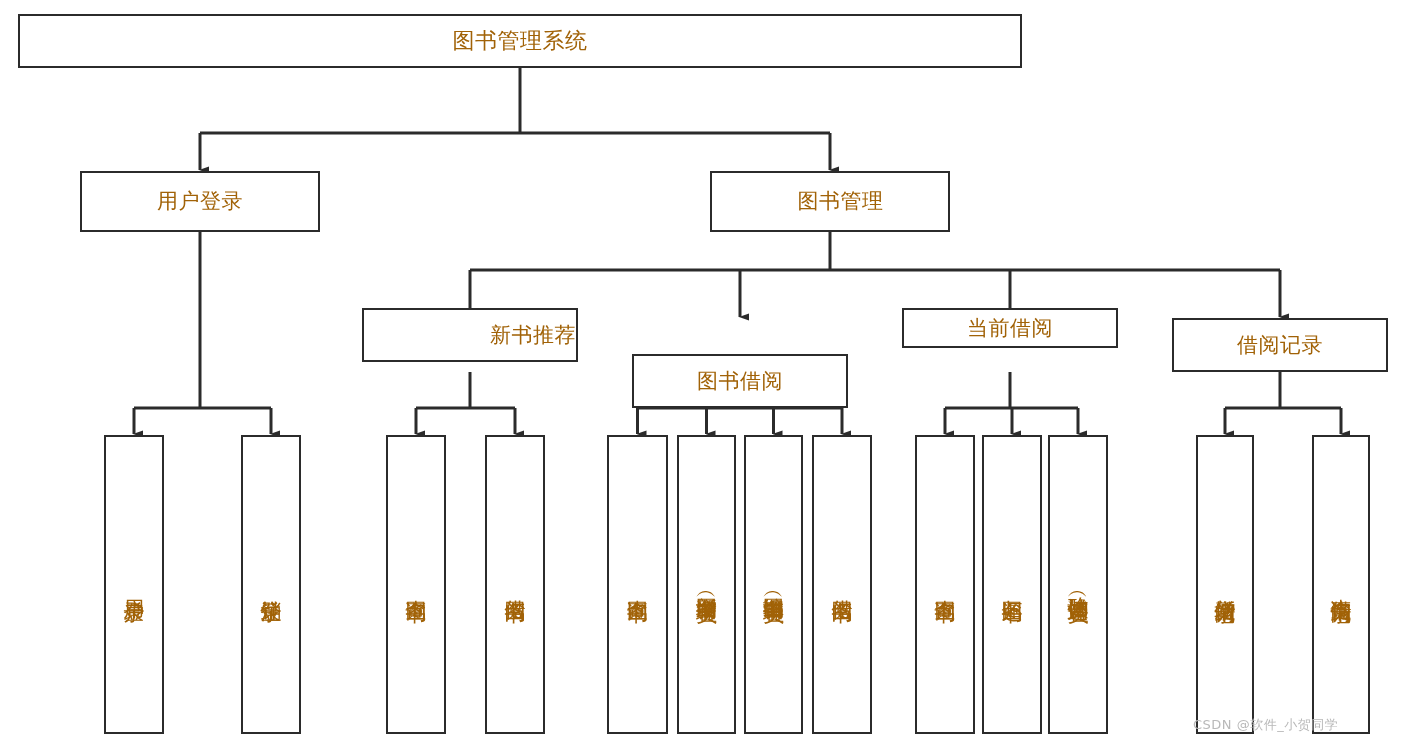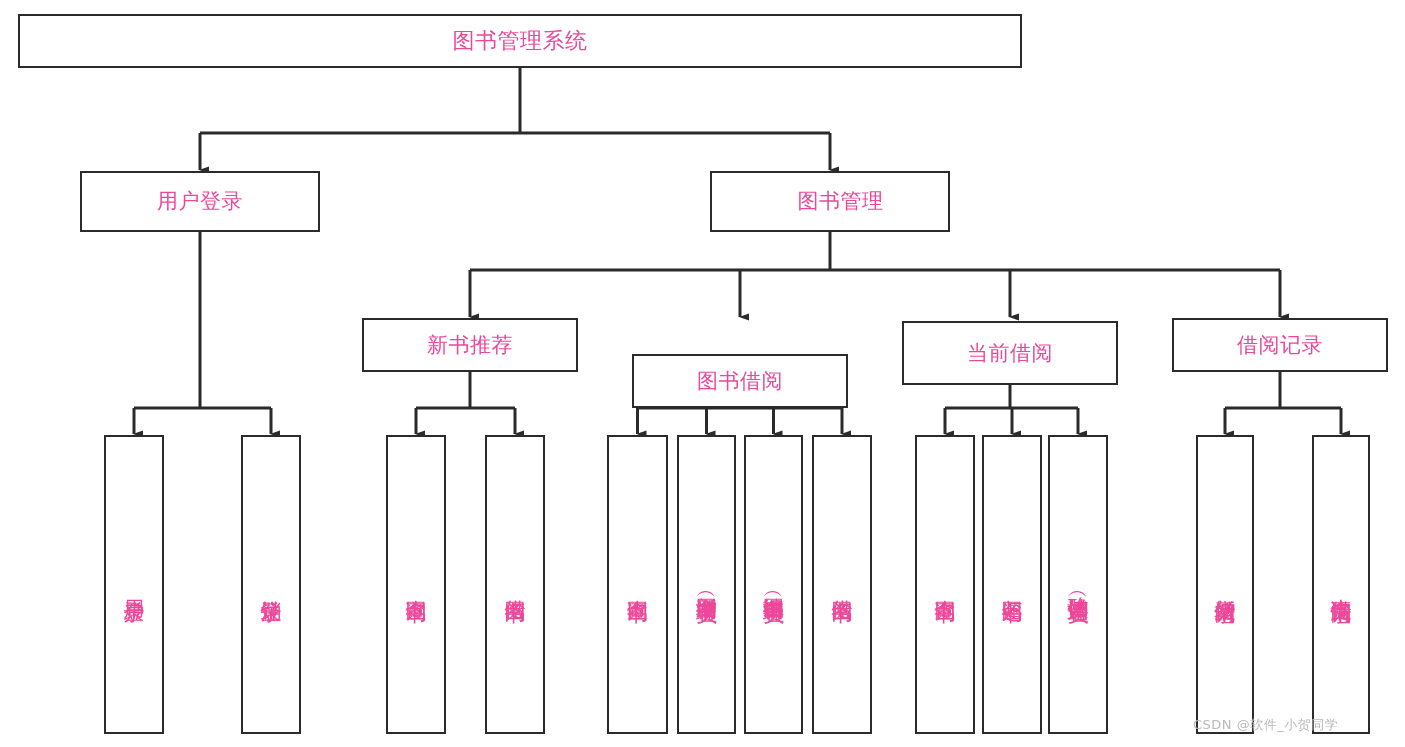--- a/index.html
+++ b/index.html
@@ -27,21 +27,21 @@
     pointer-events: none;
   }
   .node {
     position: absolute;
     box-sizing: border-box;
     background: #ffffff;
     border: 2px solid #2b2b2b;
     display: flex;
     align-items: center;
     justify-content: center;
-    color: #ec4899;
+    color: #a16207;
   }
   .node-label {
     display: block;
     text-align: center;
     line-height: 1.18;
     letter-spacing: 0.5px;
   }
   
   .node.horiz .node-label {
     font-size: 21px;
@@ -122,27 +122,27 @@
   <div id="node-layer">
       <div class="node horiz root" style="left: 18px; top: 14px; width: 1004px; height: 54px;">
         <span class="node-label">图书管理系统</span>
       </div>
       <div class="node horiz" style="left: 80px; top: 171px; width: 240px; height: 61px;">
         <span class="node-label">用户登录</span>
       </div>
       <div class="node horiz" style="left: 710px; top: 171px; width: 240px; height: 61px; padding-left: 21px;">
         <span class="node-label">图书管理</span>
       </div>
-      <div class="node horiz" style="left: 362px; top: 318px; width: 216px; height: 54px;">
+      <div class="node horiz" style="left: 362px; top: 308px; width: 216px; height: 54px; justify-content: flex-end;">
         <span class="node-label">新书推荐</span>
       </div>
       <div class="node horiz" style="left: 632px; top: 318px; width: 216px; height: 54px; margin-top: 36px;">
         <span class="node-label">图书借阅</span>
       </div>
-      <div class="node horiz" style="left: 902px; top: 321px; width: 216px; height: 64px;">
+      <div class="node horiz" style="left: 902px; top: 308px; width: 216px; height: 40px;">
         <span class="node-label">当前借阅</span>
       </div>
       <div class="node horiz" style="left: 1172px; top: 318px; width: 216px; height: 54px;">
         <span class="node-label">借阅记录</span>
       </div>
       <div class="node vert" style="left: 104px; top: 435px; width: 60px; height: 299px;">
         <span class="node-label">用户登录</span>
       </div>
       <div class="node vert" style="left: 241px; top: 435px; width: 60px; height: 299px;">
         <span class="node-label">注销登录</span>

